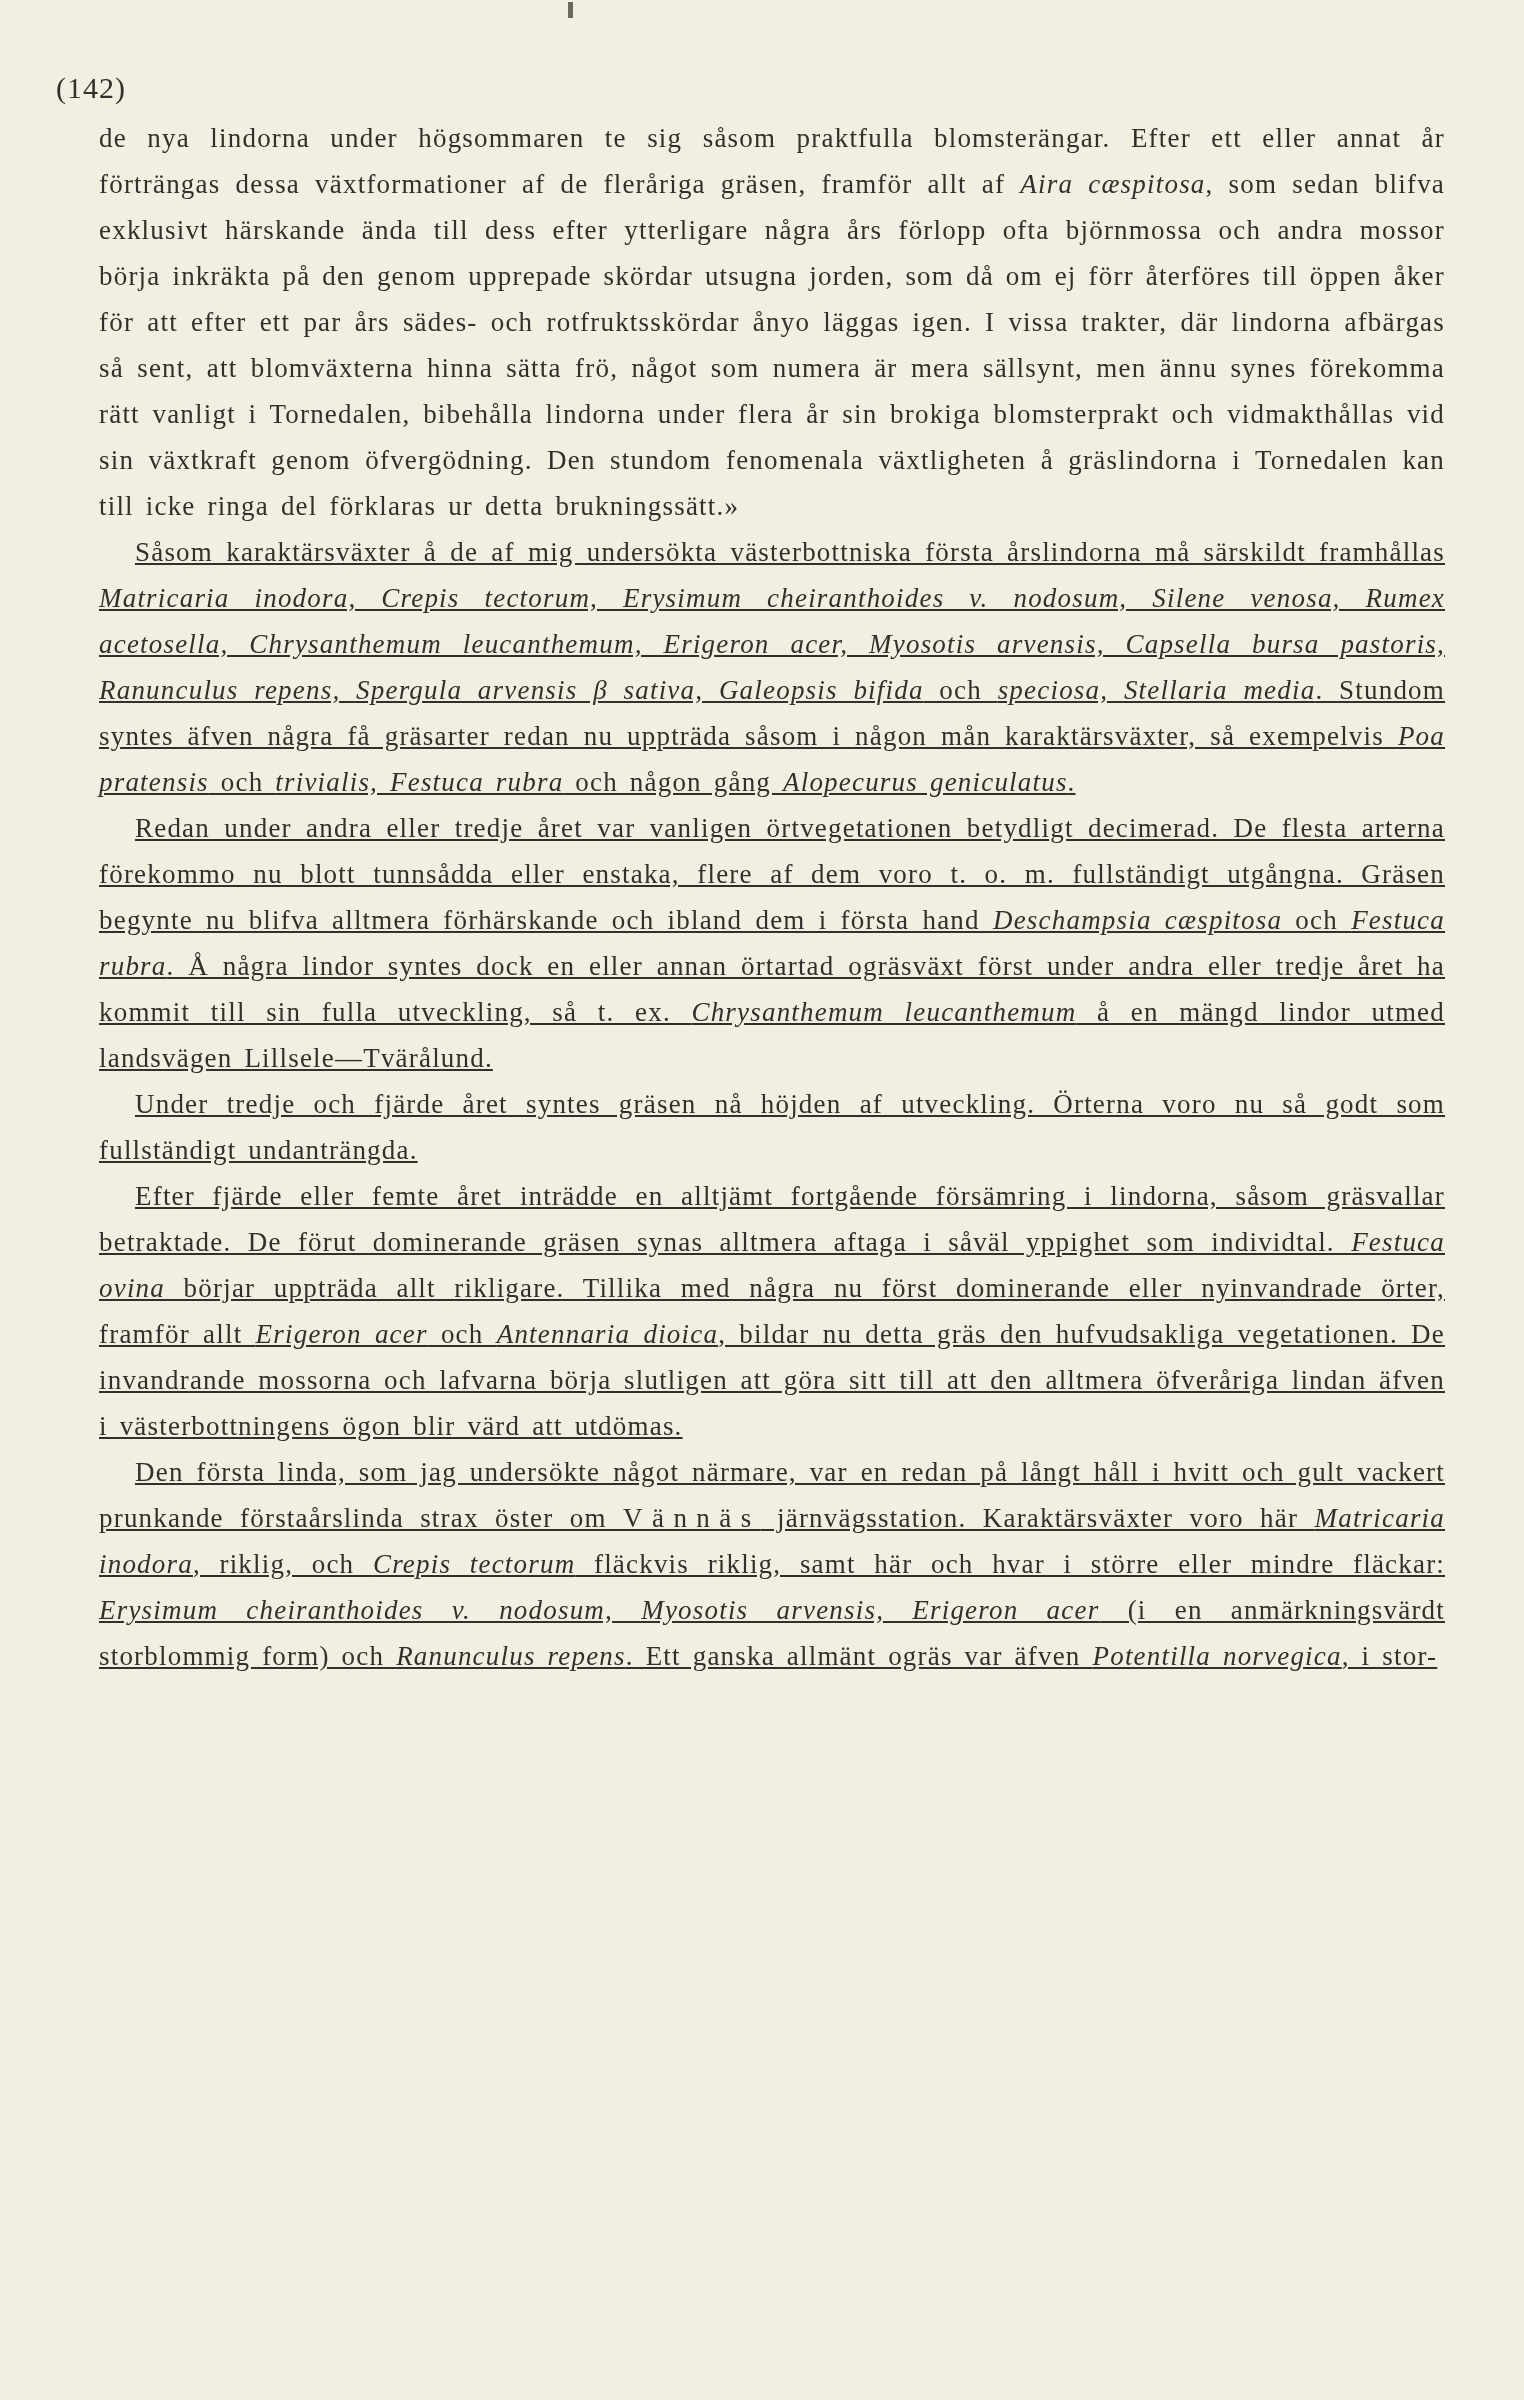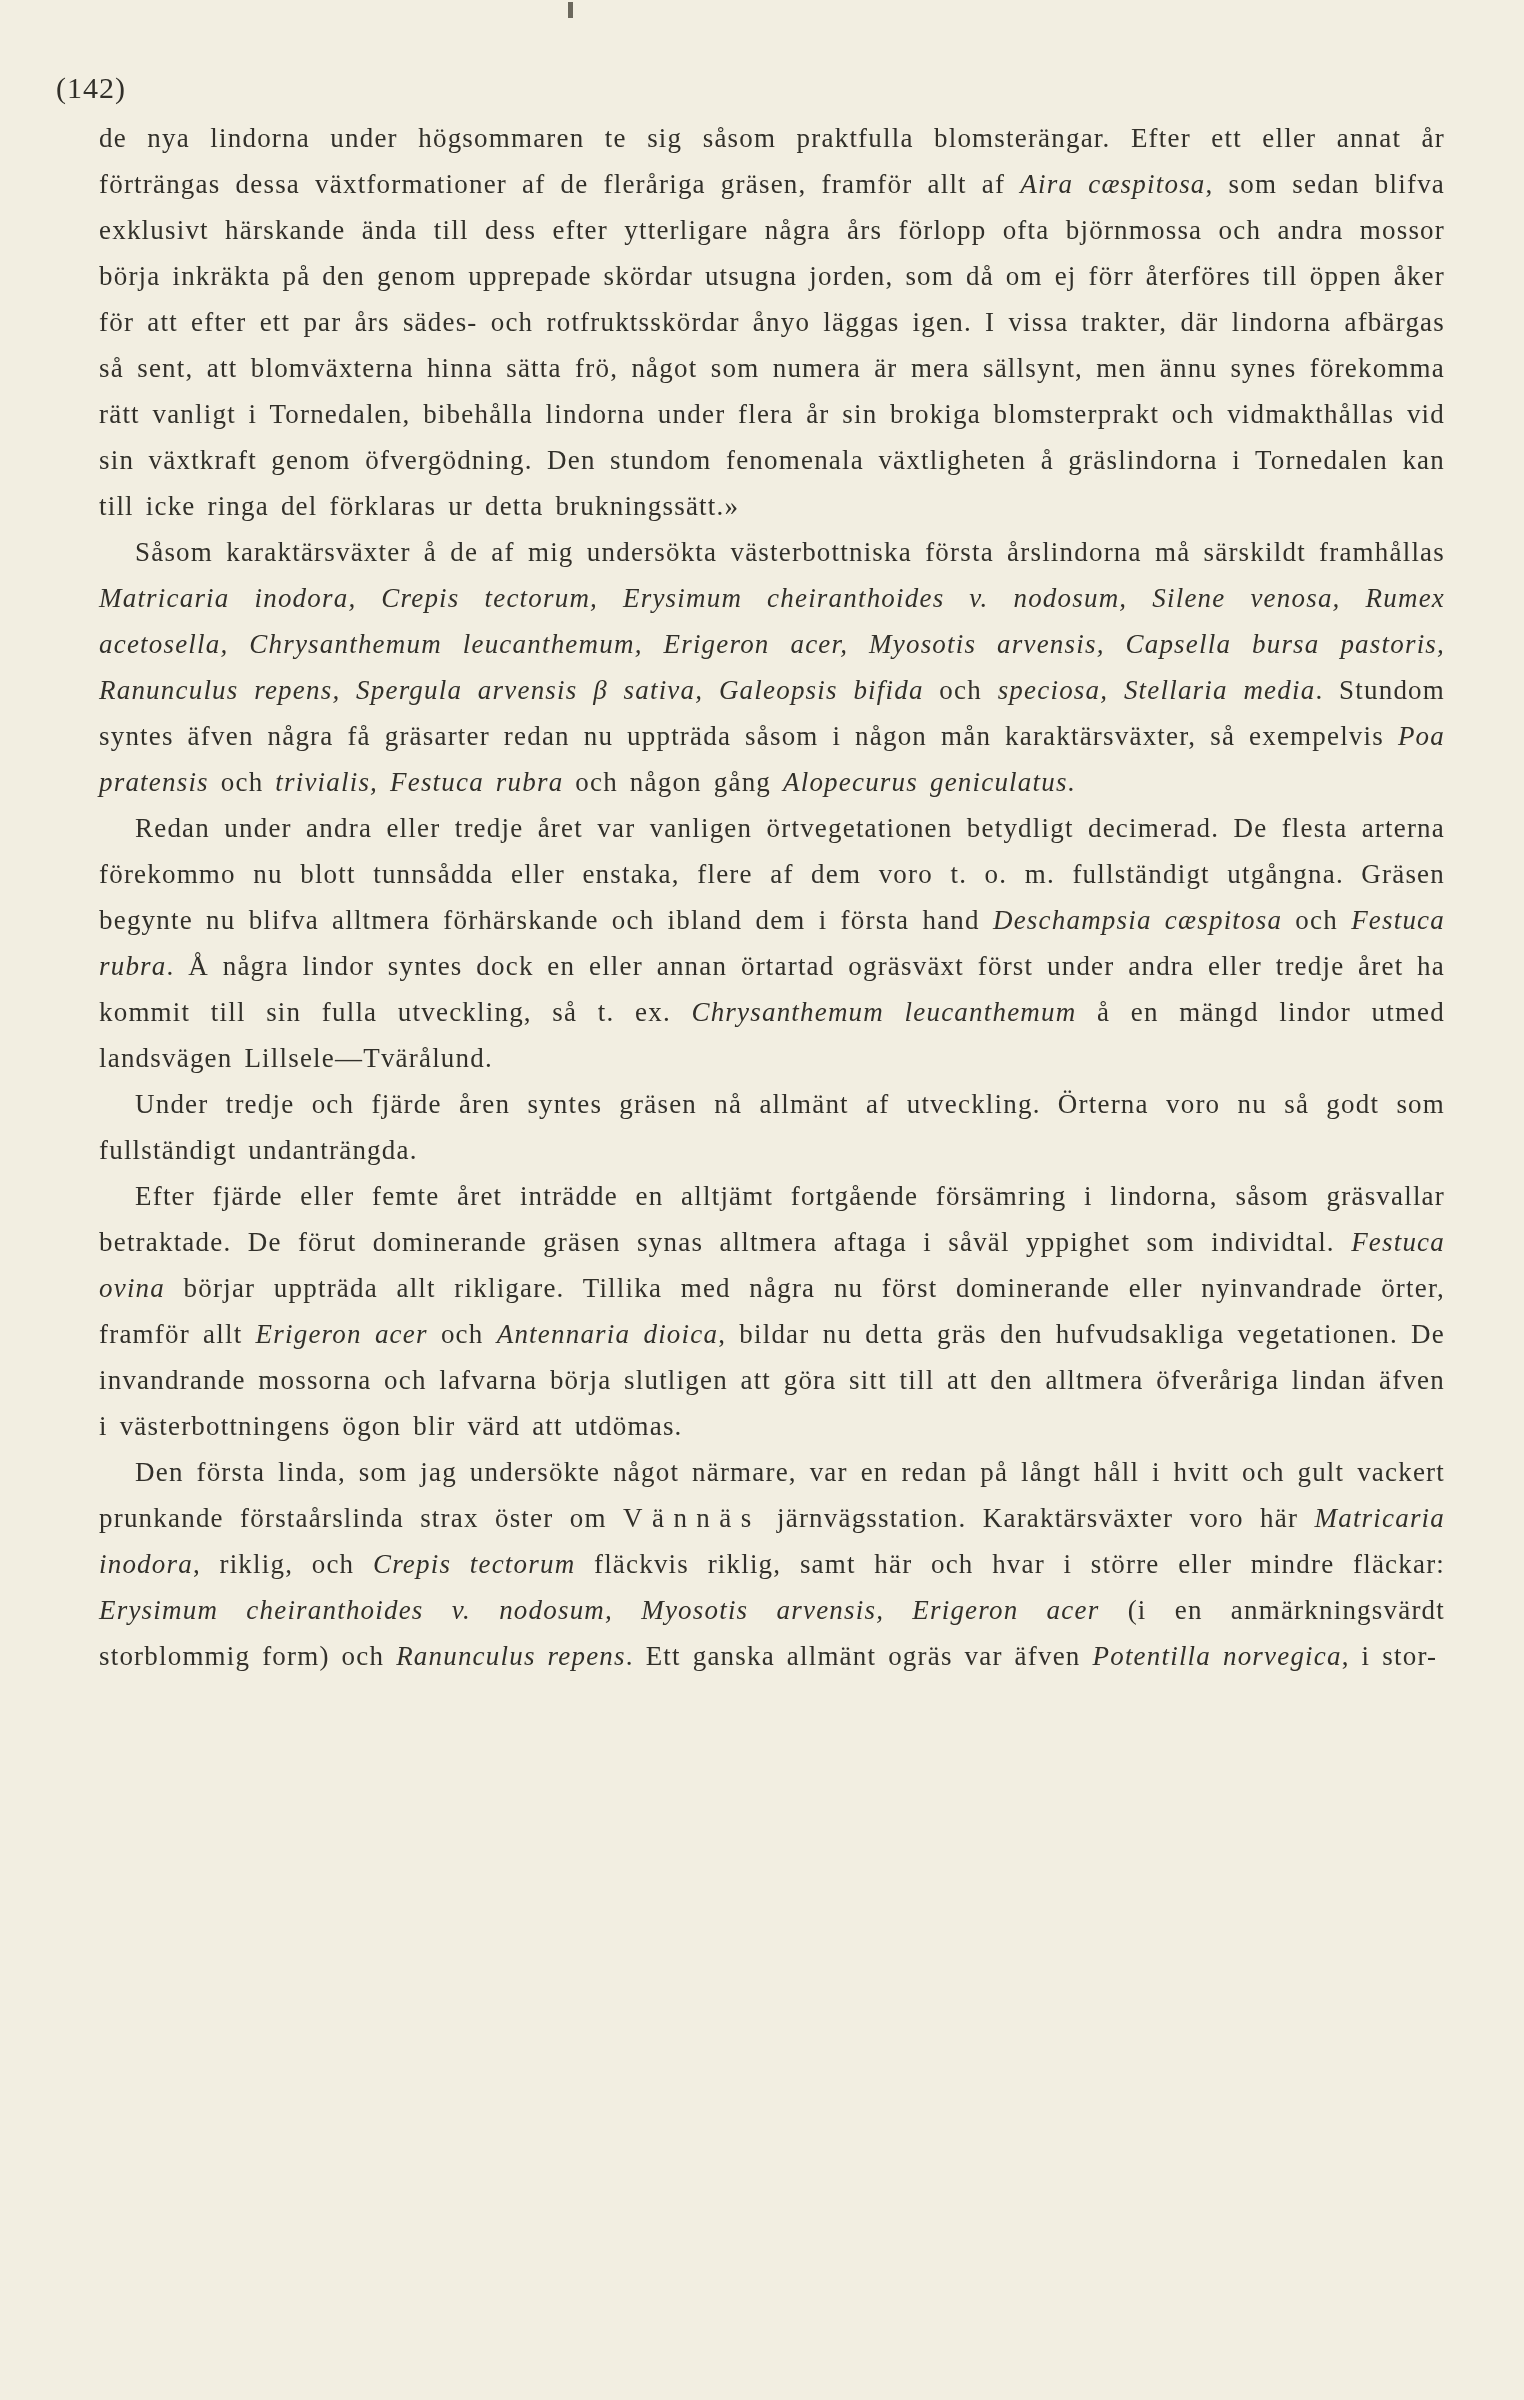--- a/index.html
+++ b/index.html
@@ -47,38 +47,39 @@
     line-height: 46px;
     text-align: justify;
     letter-spacing: 1.2px;
     word-spacing: 4px;
   }
   .text-block p.para {
     margin: 0;
   }
   .text-block p.para.indent {
     text-indent: 36px;
+    text-decoration: underline;
   }
   .text-block em {
     font-style: italic;
     letter-spacing: 1.2px;
   }
   .text-block .spaced {
     letter-spacing: 0.35em;
   }
 </style>
 </head>
 <body>
 
 <div class="scan-artifact"></div>
 
 <div class="page">
   <div class="page-number">(142)</div>
   <div class="text-block">
       <p class="para"><span>de nya lindorna under högsommaren te sig såsom praktfulla blomsterängar. Efter ett eller annat år förträngas dessa växtformationer af de fleråriga gräsen, framför allt af </span><em>Aira cæspitosa</em><span>, som sedan blifva exklusivt härskande ända till dess efter ytterligare några års förlopp ofta björnmossa och andra mossor börja inkräkta på den genom upprepade skördar utsugna jorden, som då om ej förr återföres till öppen åker för att efter ett par års sädes- och rotfruktsskördar ånyo läggas igen. I vissa trakter, där lindorna afbärgas så sent, att blomväxterna hinna sätta frö, något som numera är mera sällsynt, men ännu synes förekomma rätt vanligt i Tornedalen, bibehålla lindorna under flera år sin brokiga blomsterprakt och vidmakthållas vid sin växtkraft genom öfvergödning. Den stundom fenomenala växtligheten å gräslindorna i Tornedalen kan till icke ringa del förklaras ur detta brukningssätt.»</span></p>
       <p class="para indent"><span>Såsom karaktärsväxter å de af mig undersökta västerbottniska första årslindorna må särskildt framhållas </span><em>Matricaria inodora, Crepis tectorum, Erysimum cheiranthoides v. nodosum, Silene venosa, Rumex acetosella, Chrysanthemum leucanthemum, Erigeron acer, Myosotis arvensis, Capsella bursa pastoris, Ranunculus repens, Spergula arvensis β sativa, Galeopsis bifida</em><span> och </span><em>speciosa, Stellaria media</em><span>. Stundom syntes äfven några få gräsarter redan nu uppträda såsom i någon mån karaktärsväxter, så exempelvis </span><em>Poa pratensis</em><span> och </span><em>trivialis, Festuca rubra</em><span> och någon gång </span><em>Alopecurus geniculatus</em><span>.</span></p>
       <p class="para indent"><span>Redan under andra eller tredje året var vanligen örtvegetationen betydligt decimerad. De flesta arterna förekommo nu blott tunnsådda eller enstaka, flere af dem voro t. o. m. fullständigt utgångna. Gräsen begynte nu blifva alltmera förhärskande och ibland dem i första hand </span><em>Deschampsia cæspitosa</em><span> och </span><em>Festuca rubra</em><span>. Å några lindor syntes dock en eller annan örtartad ogräsväxt först under andra eller tredje året ha kommit till sin fulla utveckling, så t. ex. </span><em>Chrysanthemum leucanthemum</em><span> å en mängd lindor utmed landsvägen Lillsele—Tvärålund.</span></p>
-      <p class="para indent"><span>Under tredje och fjärde åren syntes gräsen nå allmänt af utveckling. Örterna voro nu så godt som fullständigt undanträngda.</span></p>
+      <p class="para indent"><span>Under tredje och fjärde året syntes gräsen nå höjden af utveckling. Örterna voro nu så godt som fullständigt undanträngda.</span></p>
       <p class="para indent"><span>Efter fjärde eller femte året inträdde en alltjämt fortgående försämring i lindorna, såsom gräsvallar betraktade. De förut dominerande gräsen synas alltmera aftaga i såväl yppighet som individtal. </span><em>Festuca ovina</em><span> börjar uppträda allt rikligare. Tillika med några nu först dominerande eller nyinvandrade örter, framför allt </span><em>Erigeron acer</em><span> och </span><em>Antennaria dioica</em><span>, bildar nu detta gräs den hufvudsakliga vegetationen. De invandrande mossorna och lafvarna börja slutligen att göra sitt till att den alltmera öfveråriga lindan äfven i västerbottningens ögon blir värd att utdömas.</span></p>
       <p class="para indent"><span>Den första linda, som jag undersökte något närmare, var en redan på långt håll i hvitt och gult vackert prunkande förstaårslinda strax öster om </span><span class="spaced">Vännäs</span><span> järnvägsstation. Karaktärsväxter voro här </span><em>Matricaria inodora</em><span>, riklig, och </span><em>Crepis tectorum</em><span> fläckvis riklig, samt här och hvar i större eller mindre fläckar: </span><em>Erysimum cheiranthoides v. nodosum, Myosotis arvensis, Erigeron acer</em><span> (i en anmärkningsvärdt storblommig form) och </span><em>Ranunculus repens</em><span>. Ett ganska allmänt ogräs var äfven </span><em>Potentilla norvegica</em><span>, i stor-</span></p>
     </div>
 </div>
 
 
 </body></html>

